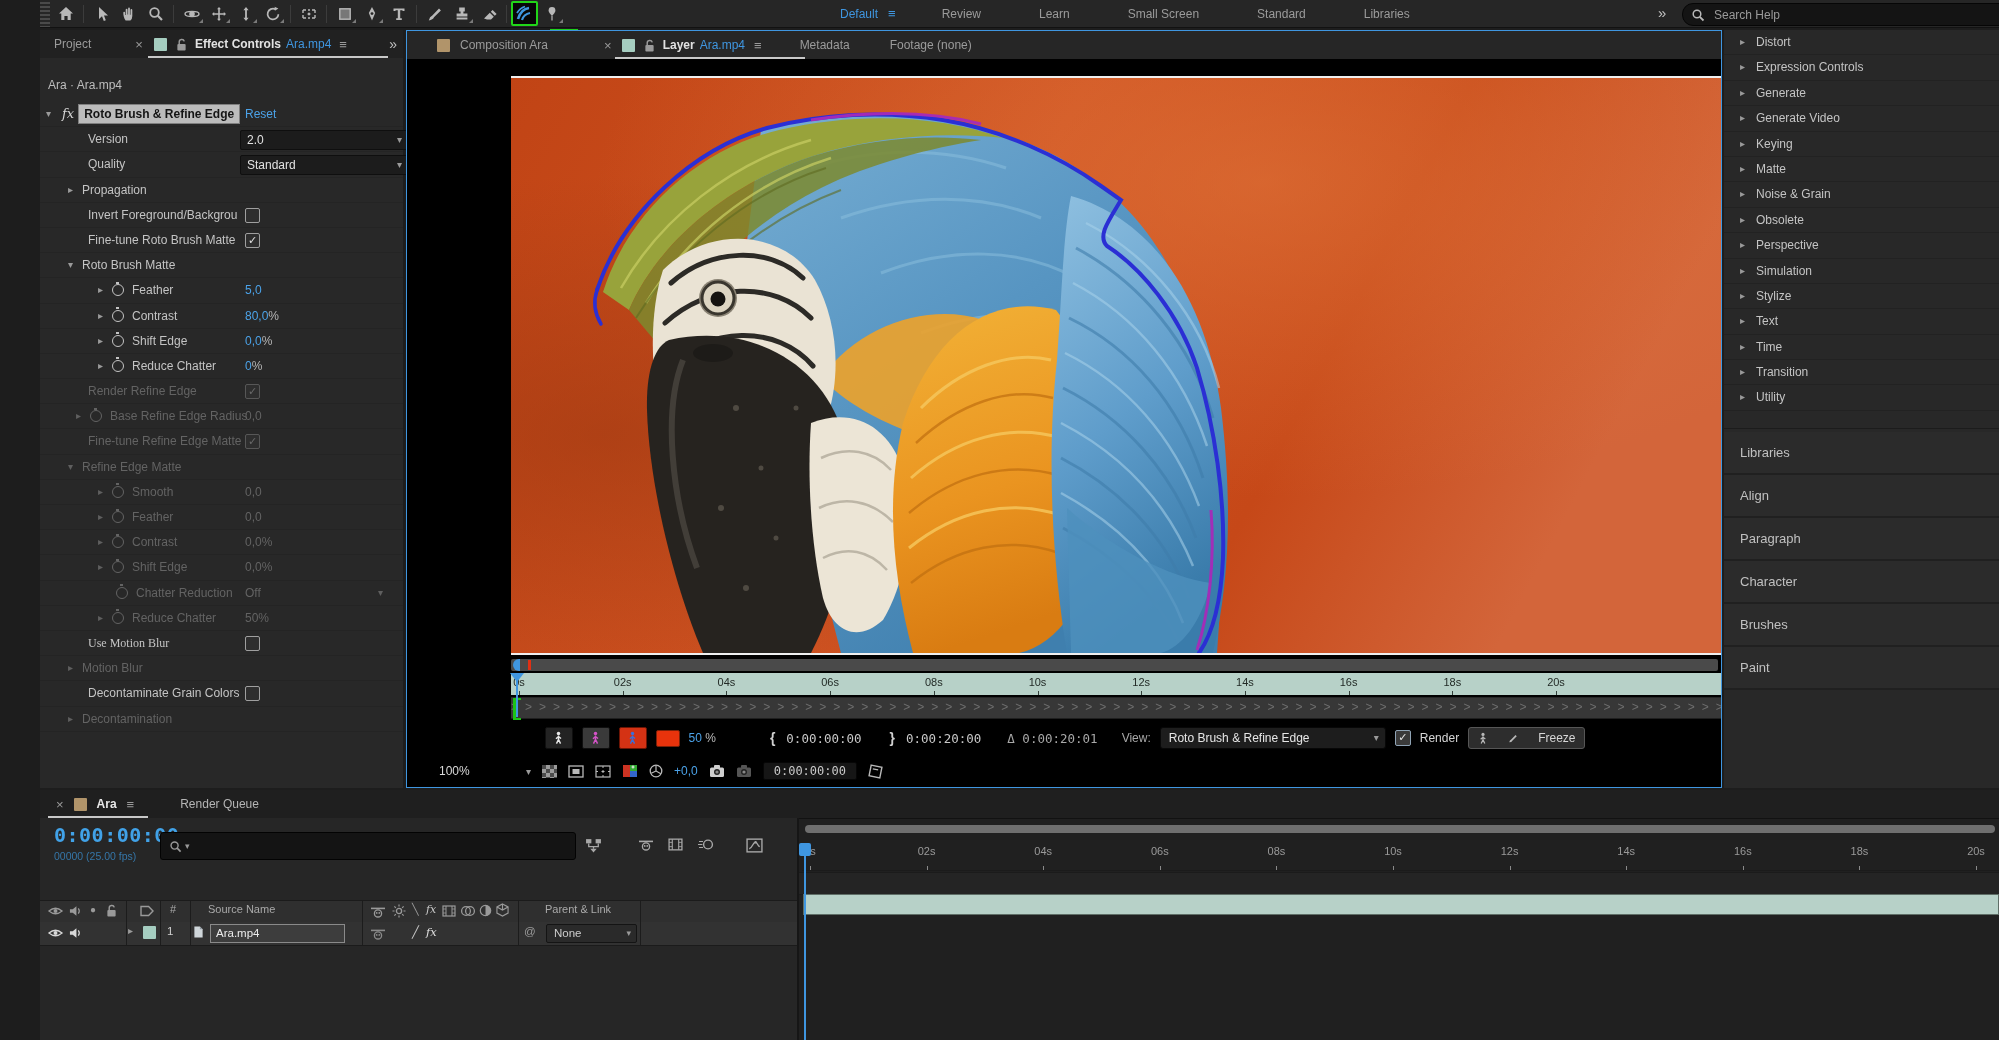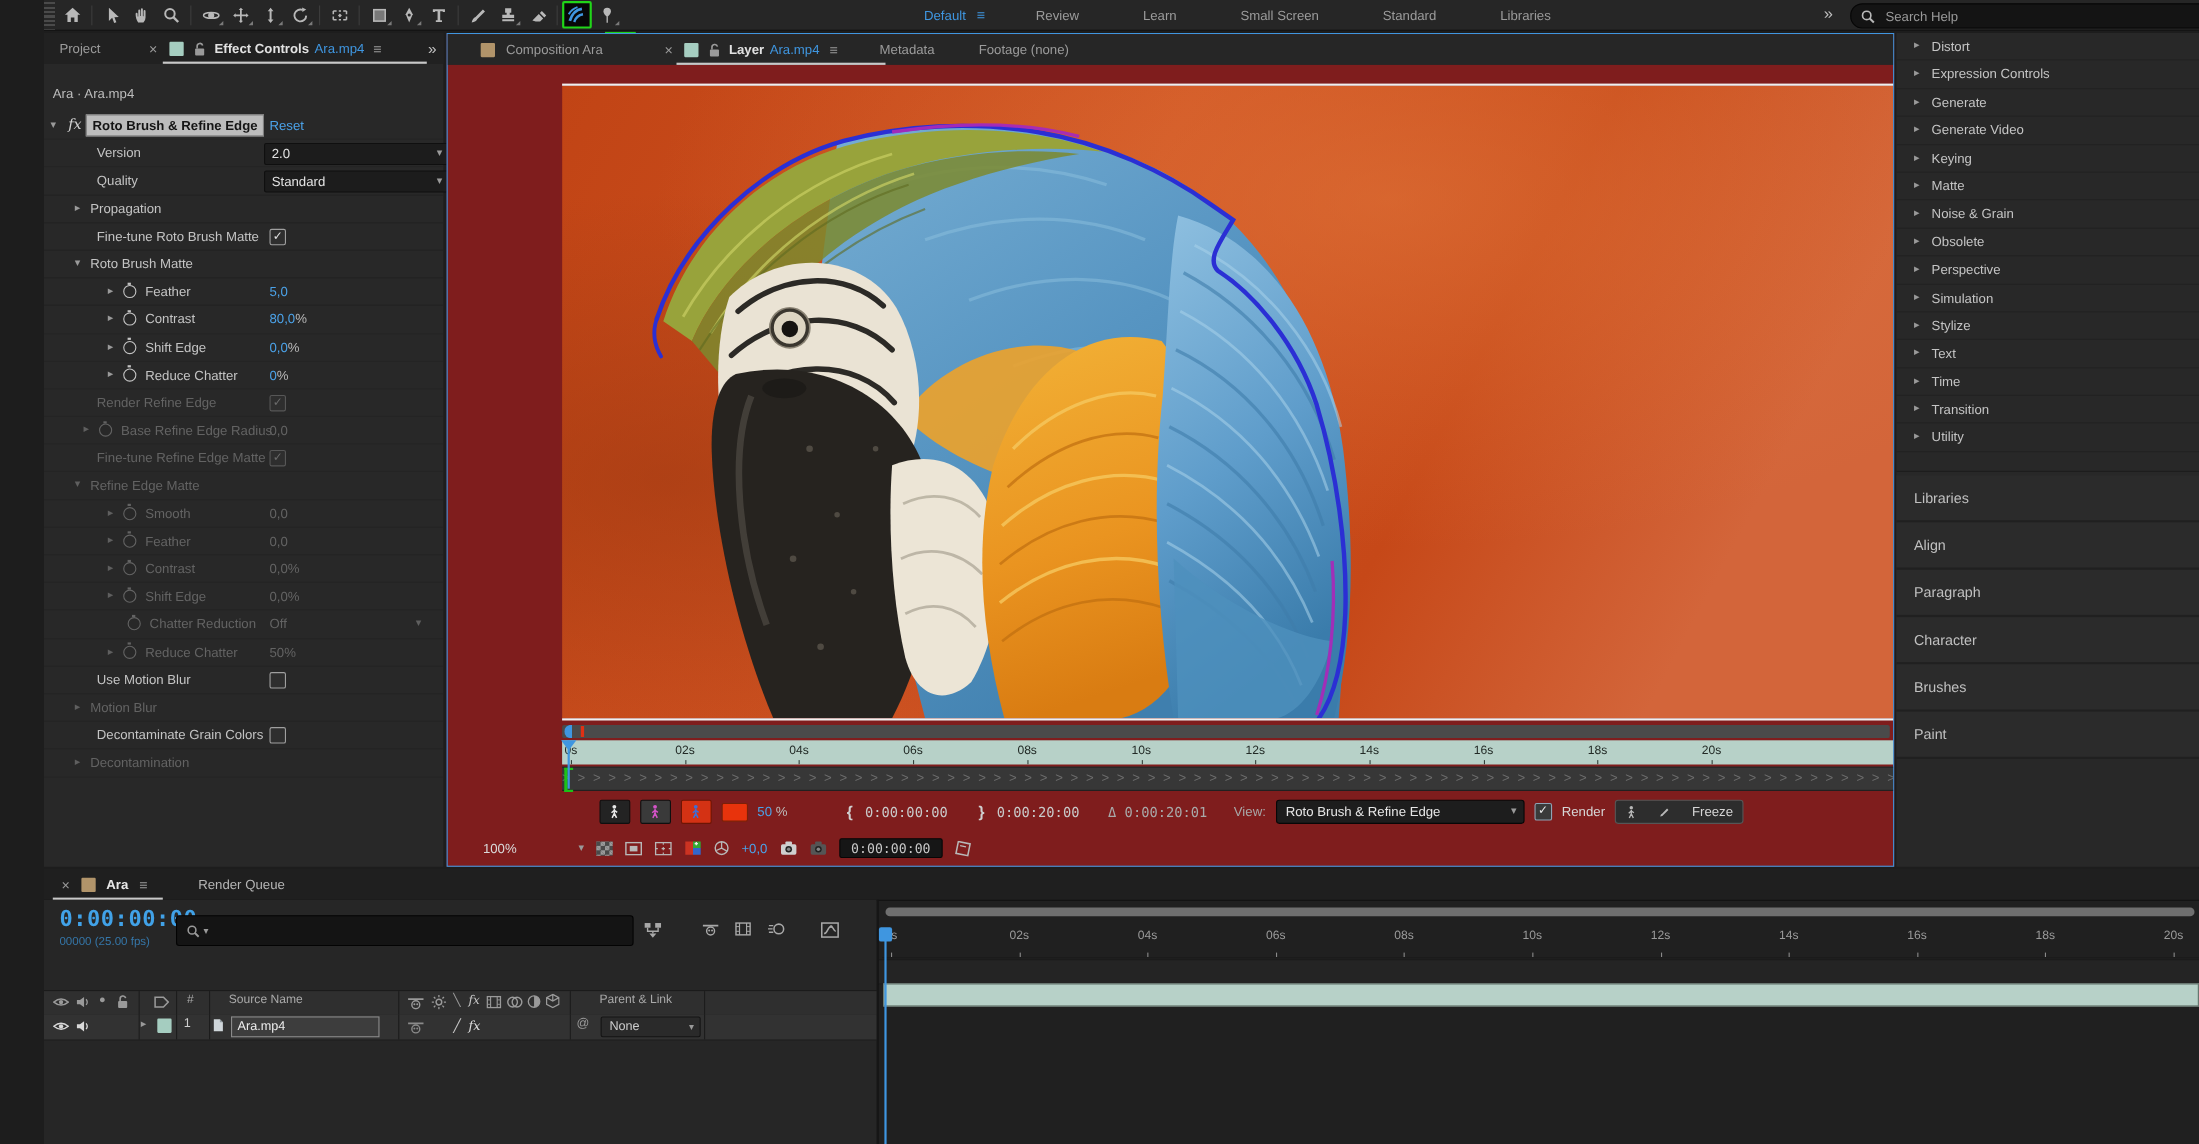--- a/index.html
+++ b/index.html
@@ -49,21 +49,21 @@
   .dim .val-b,.dim .val-sfx{color:#636363;}
   .cb{position:absolute;left:205px;top:5px;width:13px;height:13px;border:1px solid #9f9f9f;border-radius:2px;background:#2e2e2e;line-height:12px;text-align:center;color:#e0e0e0;font-size:11px;}
   .dim .cb{border-color:#575757;color:#6a6a6a;}
   .ec-dd{position:absolute;left:200px;top:2.5px;width:154px;height:18px;line-height:18px;background:#1c1c1c;border:1px solid #0f0f0f;border-radius:2px;color:#e2e2e2;padding:0 6px;}
   .ec-dd::after{content:"▾";position:absolute;right:5px;top:0;color:#9a9a9a;font-size:10px;}
   .dim-caret{position:absolute;left:338px;top:0;color:#5f5f5f;font-size:10px;}
   .fx-badge{font-style:italic;font-family:"DejaVu Serif",serif;color:#d5d5d5;margin:0 4px 0 2px;font-size:13px;}
   .ec-name{background:#bcbcbc;color:#141414;padding:0 5px;border:1px solid #7f7f7f;height:18px;line-height:18px;font-weight:bold;}
   .reset-link{position:absolute;left:205px;top:0;color:#4ba2e8;}
   
-  #viewer{left:366px;top:30px;width:1316px;height:758px;background:#7f1d1d;border:1px solid #3f96e0;box-sizing:border-box;}
+  #viewer{left:366px;top:30px;width:1316px;height:758px;background:#000000;border:1px solid #3f96e0;box-sizing:border-box;}
   #viewer .tabbar{background:#262626;}
   .vtab{color:#9b9b9b;display:flex;align-items:center;gap:6px;}
   .file-blue{color:#3f96e0;}
   #vimg{position:absolute;left:104px;top:47px;width:1210px;height:575px;}
   .imline{position:absolute;left:104px;width:1210px;height:2px;background:#efefef;}
   #vscroll{position:absolute;left:104px;top:628px;width:1207px;height:12px;background:#4a4a4a;border-radius:2px;}
   #vmoon{position:absolute;left:2px;top:0;width:7px;height:12px;overflow:hidden;}
   #vmoon i{display:block;width:12px;height:12px;border-radius:50%;background:#3f96e0;}
   #vredtick{position:absolute;left:17px;top:1px;width:3px;height:10px;background:#e03014;}
   #vruler{position:absolute;left:104px;top:642px;width:1210px;height:22px;background:#b7d1c8;color:#222a26;overflow:hidden;}
@@ -452,20 +452,26 @@
           <span class="ec-dd">Standard</span>
         </div>
         <div class="ec-row">
           <div class="ec-left" style="padding-left: 28px;">
             <span class="twirl">▸</span>
             <span class="ec-label">Propagation</span>
           </div>
         </div>
         <div class="ec-row">
           <div class="ec-left" style="padding-left: 48px;">
+            <span class="ec-label">Invert Foreground/Backgrou</span>
+          </div>
+          <span class="cb"></span>
+        </div>
+        <div class="ec-row">
+          <div class="ec-left" style="padding-left: 48px;">
             <span class="ec-label">Fine-tune Roto Brush Matte</span>
           </div>
           <span class="cb on">✓</span>
         </div>
         <div class="ec-row">
           <div class="ec-left" style="padding-left: 28px;">
             <span class="twirl">▾</span>
             <span class="ec-label">Roto Brush Matte</span>
           </div>
         </div>
@@ -569,21 +575,21 @@
         </div>
         <div class="ec-row dim">
           <div class="ec-left" style="padding-left: 58px;">
             <span class="twirl">▸</span>
             <span class="sw"></span>
             <span class="ec-label">Reduce Chatter</span>
           </div>
           <span class="ec-val"><span>50</span><span class="val-sfx">%</span></span>
         </div>
         <div class="ec-row">
-          <div class="ec-left" style="padding-left: 48px;">
+          <div class="ec-left" style="padding-left: 48px; font-family: Liberation Serif, serif;">
             <span class="ec-label">Use Motion Blur</span>
           </div>
           <span class="cb"></span>
         </div>
         <div class="ec-row dim">
           <div class="ec-left" style="padding-left: 28px;">
             <span class="twirl">▸</span>
             <span class="ec-label">Motion Blur</span>
           </div>
         </div>

